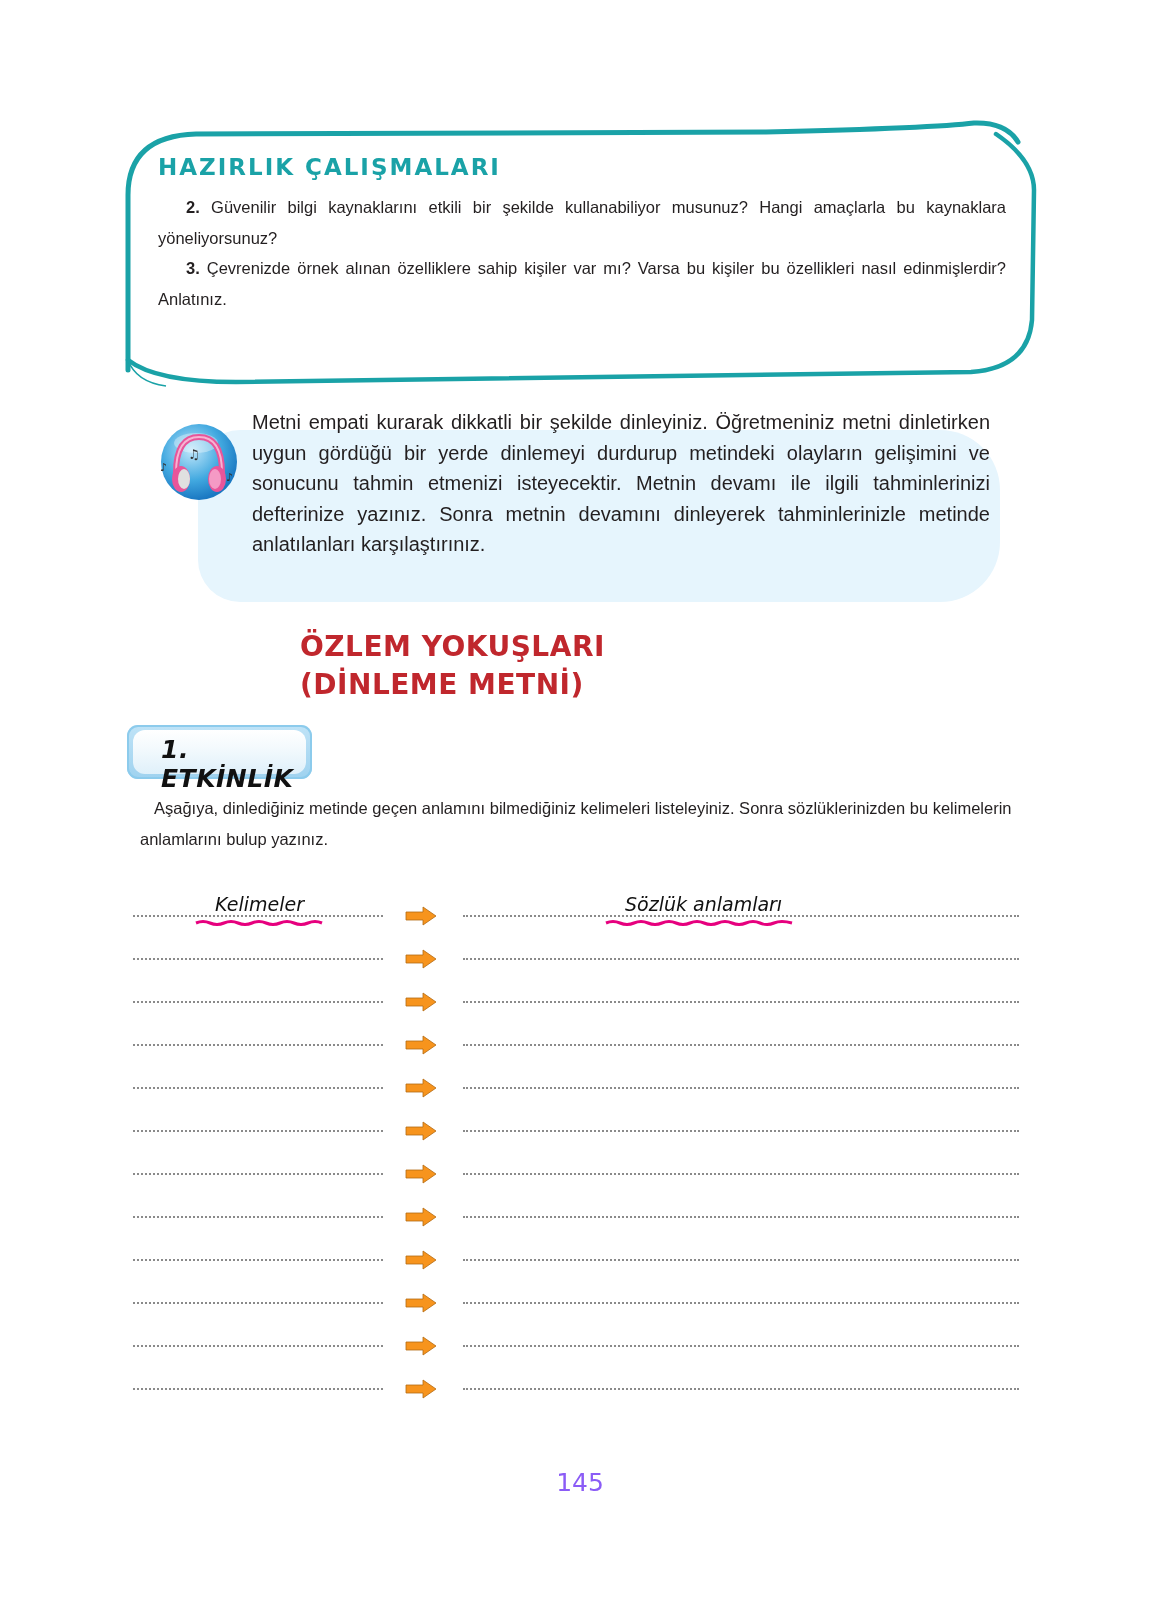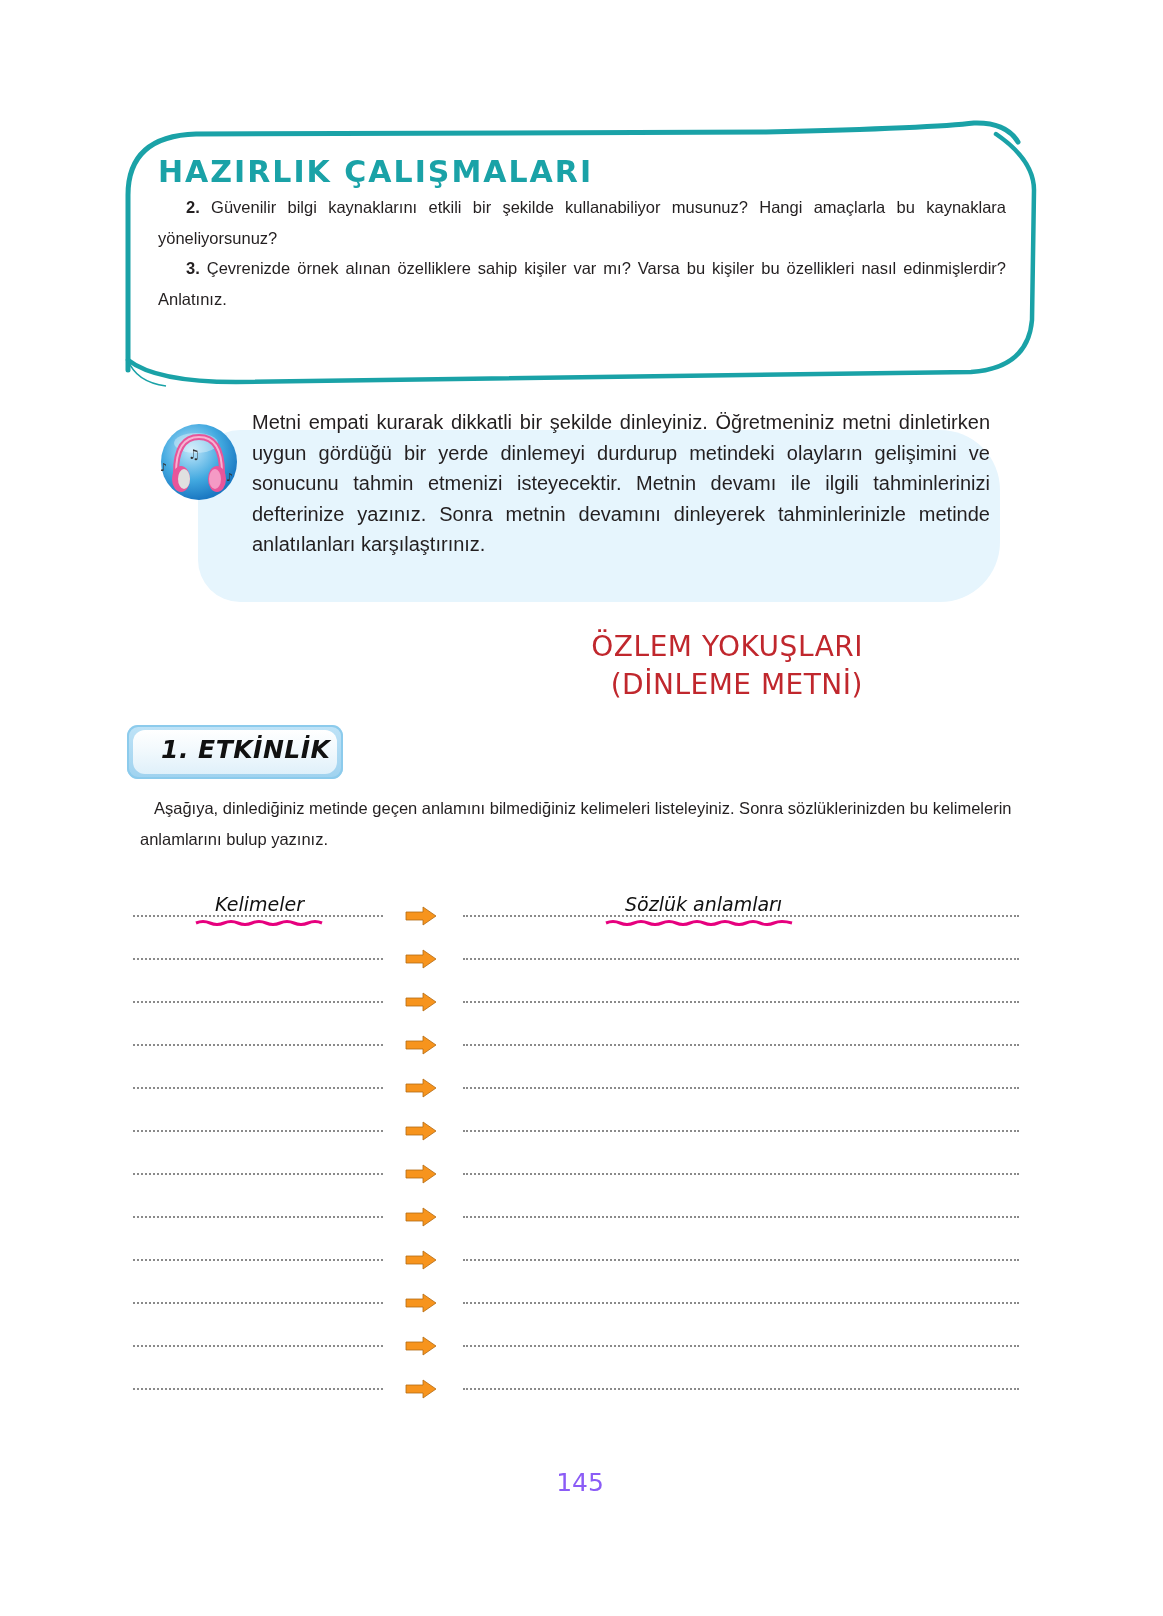--- a/index.html
+++ b/index.html
@@ -3,41 +3,41 @@
 <meta charset="utf-8">
 <style>
   html, body { margin: 0; padding: 0; background: #ffffff; }
   body { width: 1163px; height: 1616px; position: relative; overflow: hidden;
          font-family: "Liberation Sans", sans-serif; color: #231f20; }
 
   
   .prep-box { position: absolute; left: 128px; top: 132px; width: 898px; height: 258px; }
   .prep-box svg.frame { position: absolute; left: -12px; top: -12px; width: 928px; height: 286px; overflow: visible; }
   .prep-title { position: absolute; left: 30px; top: 22px; font-family: "DejaVu Sans", sans-serif;
-                font-weight: bold; font-size: 30px; letter-spacing: 2px; color: #1aa2a7; }
+                font-weight: bold; font-size: 23px; letter-spacing: 2px; color: #1aa2a7; }
   .prep-body { position: absolute; left: 30px; top: 60px; width: 848px; font-size: 16.5px; line-height: 30.5px;
                text-align: justify; }
   .prep-body p { margin: 0; text-indent: 28px; }
   .prep-body b { font-weight: bold; }
 
   
   .listen-box { position: absolute; left: 198px; top: 430px; width: 802px; height: 172px;
                 background: #e6f5fd; border-radius: 42px 60px 60px 42px; }
   .listen-icon { position: absolute; left: 158px; top: 421px; width: 82px; height: 82px; }
   .listen-text { position: absolute; left: 252px; top: 407px; width: 738px; font-size: 20px;
                  line-height: 30.5px; text-align: justify; }
   .listen-text p { margin: 0; }
 
   
-  .story-title { position: absolute; left: 300px; top: 628px; width: 563px; text-align: right;
-                 font-family: "DejaVu Sans", sans-serif; font-weight: normal; color: #c0272d;
+  .story-title { position: absolute; left: 300px; top: 628px; width: 563px; text-align: left;
+                 font-family: "DejaVu Sans", sans-serif; font-weight: bold; color: #c0272d;
                  font-size: 28px; line-height: 38px; letter-spacing: 0.5px; }
 
   
-  .activity-pill { position: absolute; left: 127px; top: 725px; width: 216px; height: 54px;
+  .activity-pill { position: absolute; left: 127px; top: 725px; width: 185px; height: 54px;
                    border-radius: 11px; background: linear-gradient(#bfe3f7, #9fd2ef);
                    box-shadow: inset 0 0 0 2px #8ccbec; }
   .activity-pill .inner { position: absolute; left: 6px; top: 5px; right: 6px; bottom: 5px; border-radius: 12px;
                           background: linear-gradient(#ffffff 0%, #f2f9fd 45%, #dff0fa 100%); }
   .activity-pill span { position: absolute; left: 34px; top: 10px; font-family: "DejaVu Sans", sans-serif;
                         font-style: italic; font-weight: bold; font-size: 25px; color: #111; letter-spacing: 0.5px; }
 
   
   .instructions { position: absolute; left: 140px; top: 793px; width: 892px; font-size: 16.5px; line-height: 30.5px; }
   .instructions p { margin: 0; text-indent: 14px; }

